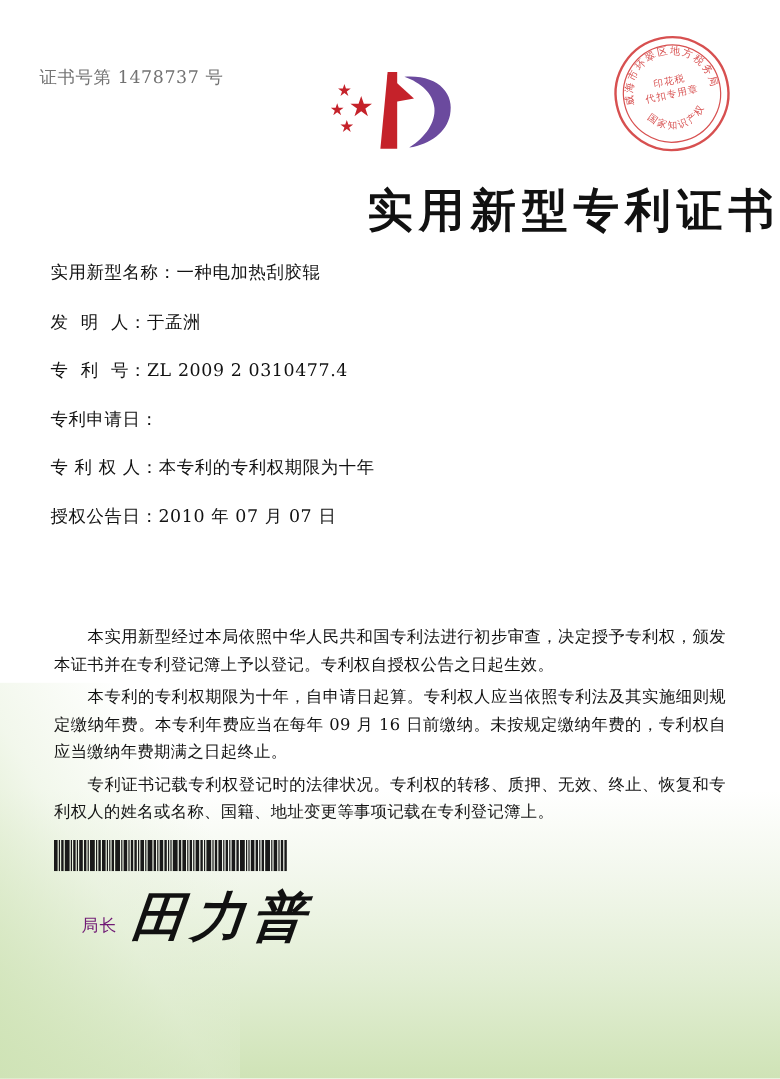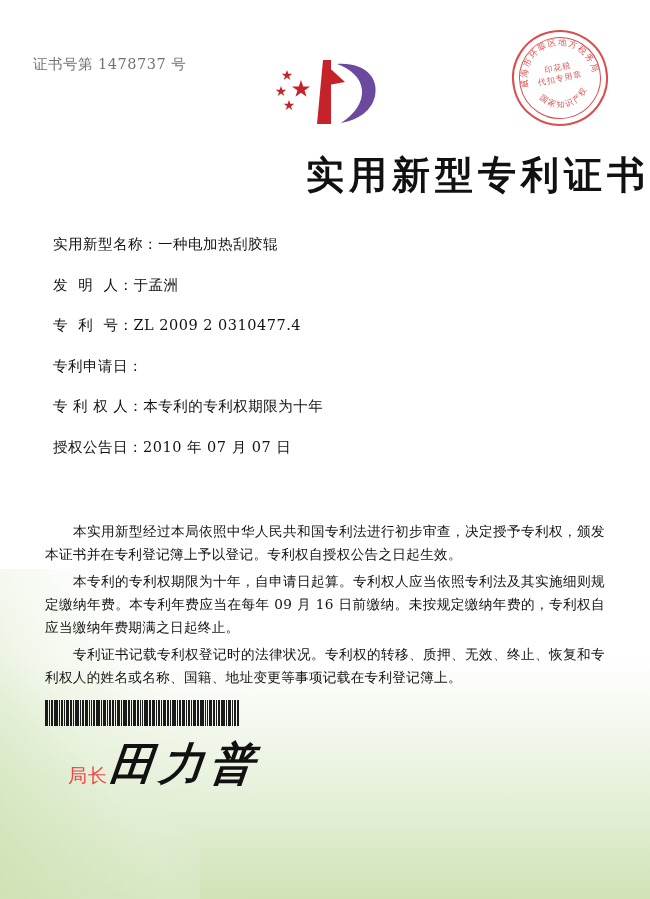--- a/index.html
+++ b/index.html
@@ -100,23 +100,22 @@
     font-weight: bold;
     letter-spacing: 5px;
     color: #111;
     font-family: "DejaVu Serif", "Liberation Serif", serif;
   }
 
   
   .fields {
     position: absolute;
     left: 42px;
-    top: 235px;
+    top: 218px;
     width: 560px;
-    margin-left: 11px;
   }
   .field-row {
     display: flex;
     align-items: baseline;
     margin-bottom: 21.5px;
     font-size: 14.5px;
     color: #121212;
   }
   .field-label {
     white-space: pre;
@@ -159,23 +158,23 @@
     background: #1a1a1a;
     height: 26px;
     margin-right: 1px;
   }
 
   
   .sig-label {
     position: absolute;
     left: 68px;
     top: 763px;
-    font-size: 19px;
+    font-size: 14px;
     letter-spacing: 1px;
-    color: #ef4444;
+    color: #701a75;
   }
   .signature {
     position: absolute;
     left: 110px;
     top: 735px;
     font-size: 44px;
     font-family: "DejaVu Serif", "Liberation Serif", serif;
     font-style: italic;
     font-weight: bold;
     color: #111;

